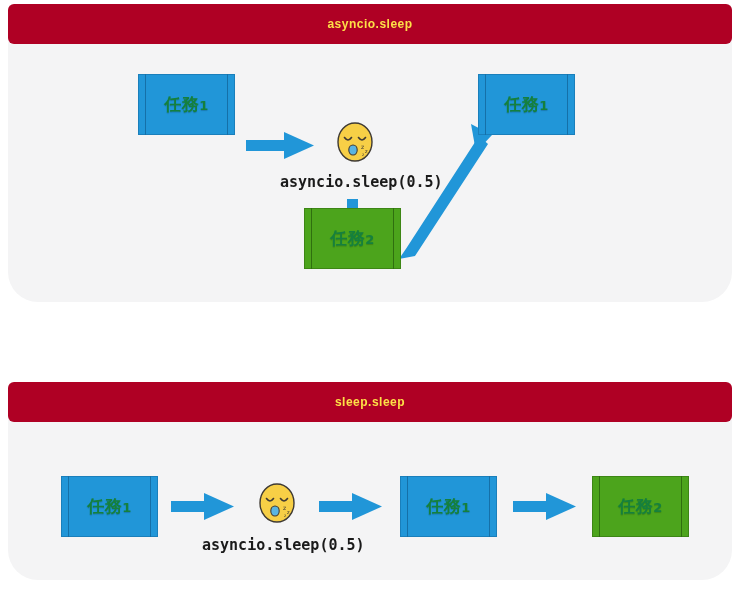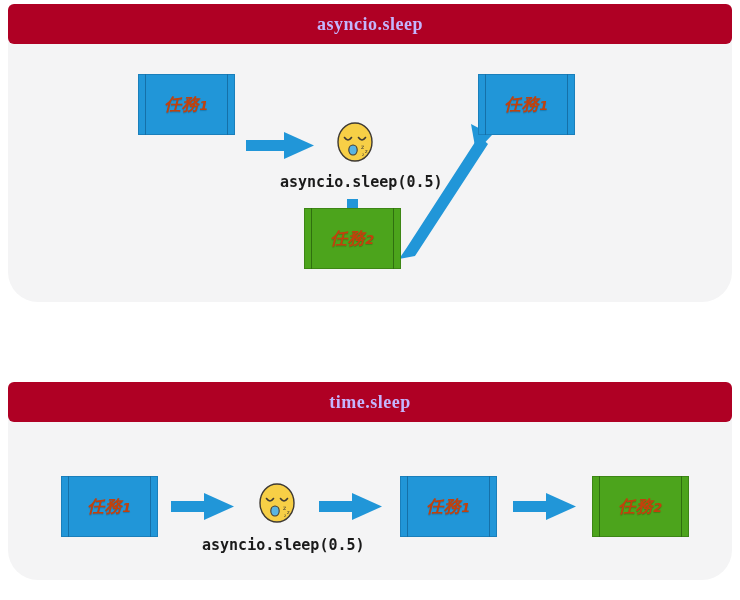--- a/index.html
+++ b/index.html
@@ -27,23 +27,23 @@
     position: relative;
     height: 40px;
     background: #AF0024;
     border-radius: 6px;
     display: flex;
     align-items: center;
     justify-content: center;
     z-index: 3;
   }
   .panel-header-title {
-    color: #c4b5fd;
-    font-family: Liberation Serif, serif;
-    font-size: 18px;
+    color: #fde047;
+    font-family: Liberation Sans, sans-serif;
+    font-size: 12px;
     font-weight: bold;
     letter-spacing: 0.5px;
   }
 
   .panel-body {
     position: relative;
     background: #f4f4f5;
     border-bottom-left-radius: 30px;
     border-bottom-right-radius: 30px;
     margin-top: -4px;
@@ -87,28 +87,27 @@
     bottom: 0;
     width: 1px;
   }
   .task-box.blue .rib { background: #1570a8; }
   .task-box.green .rib { background: #2f6f0f; }
   .task-box .rib.l { left: 7px; }
   .task-box .rib.r { right: 7px; }
 
   .task-label {
     position: relative;
-    color: #c2410c;
+    color: #15803d;
     font-size: 17px;
     font-weight: 600;
     letter-spacing: 0.5px;
     text-shadow: 0 1px 1px rgba(0,0,0,0.18);
     z-index: 2;
     white-space: nowrap;
-    font-style: italic;
   }
   .task-label .num {
     font-size: 13px;
     font-family: "DejaVu Sans", sans-serif;
   }
 
   
   .emoji-face {
     position: absolute;
     width: 38px;
@@ -201,21 +200,21 @@
 
       <div class="caption" style="left:272px; top:133px;">asyncio.sleep(0.5)</div>
 
     </div>
   </div>
 </div>
 
 <div class="panel" id="panel-time">
 
   <div class="panel-header">
-    <div class="panel-header-title">time.sleep</div>
+    <div class="panel-header-title">sleep.sleep</div>
   </div>
 
   <div class="panel-body">
     <div class="stage">
 
       <svg class="arrow-layer" viewBox="0 0 724 162">
         <g>
           <rect x="163" y="83" width="38" height="11" fill="#2196d8"></rect>
           <polygon points="196,75 226,88.5 196,102" fill="#2196d8"></polygon>
         </g>

